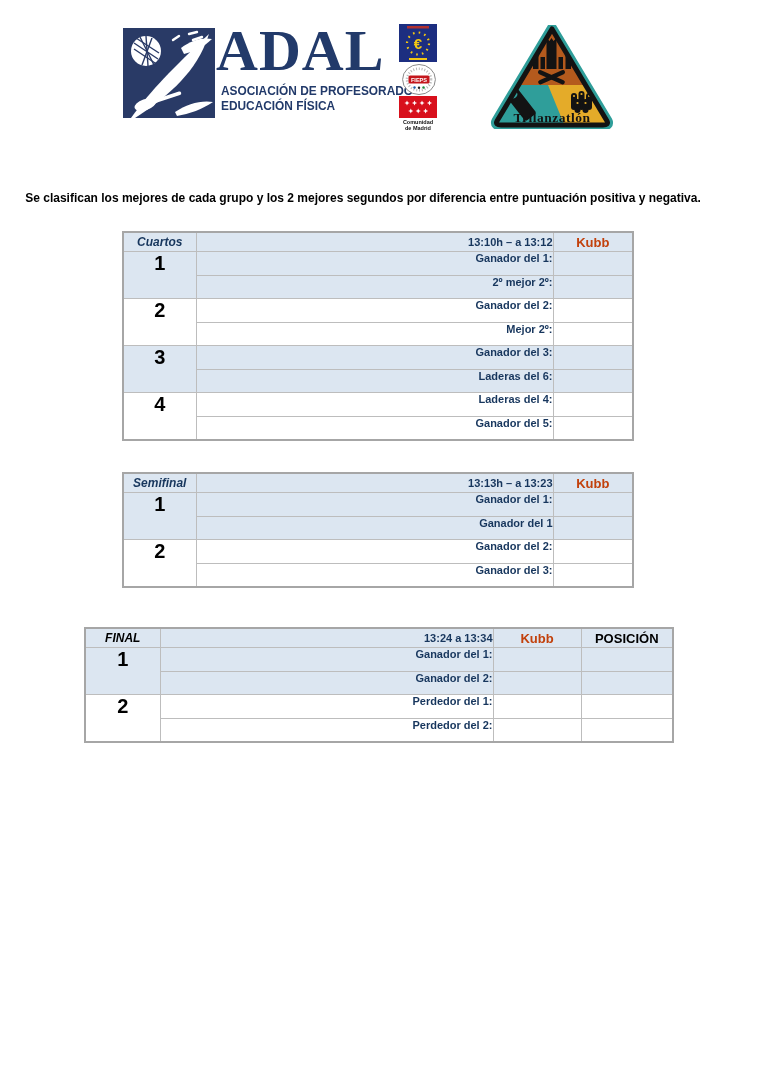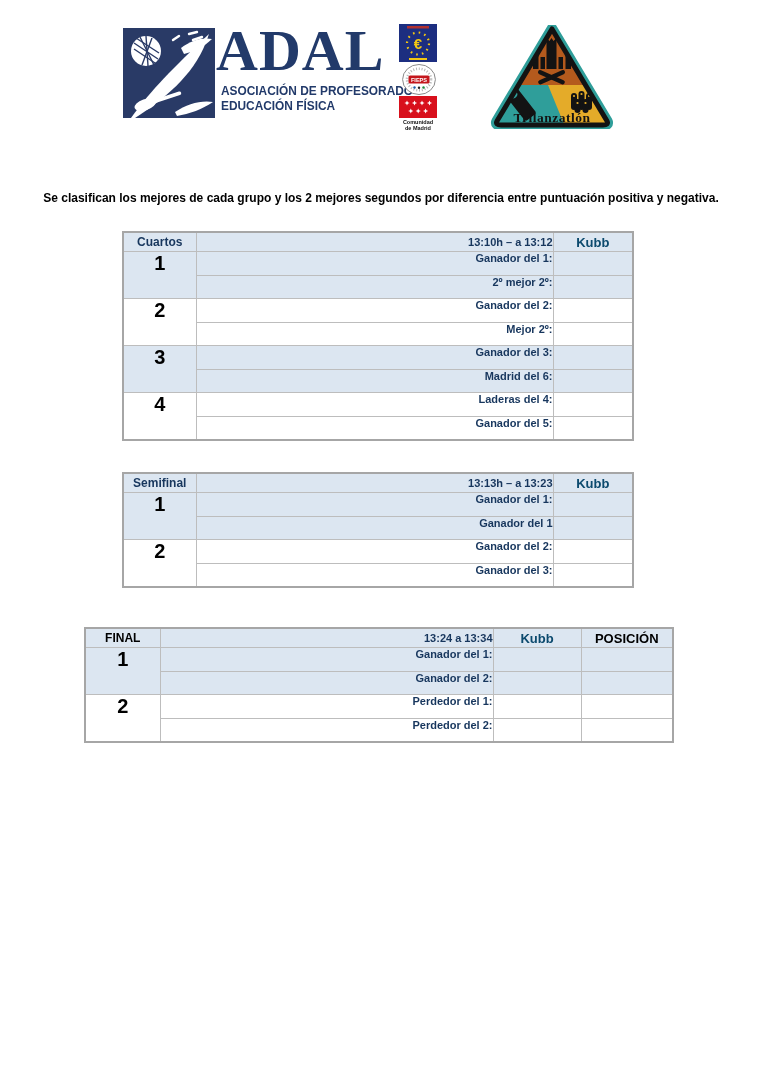--- a/index.html
+++ b/index.html
@@ -12,32 +12,32 @@
              font-size:58px;line-height:1;color:#223a6a;letter-spacing:1px;}
   .adal-sub{left:221px;color:#223a6a;font-weight:bold;font-size:13.5px;line-height:1;
             transform:scaleX(0.88);transform-origin:0 0;white-space:nowrap;}
   .adal-sub1{top:84px;} .adal-sub2{top:99px;}
   .madrid-caption{left:399px;top:119px;width:38px;text-align:center;font-weight:bold;
                   font-size:5.5px;line-height:1.15;color:#111;}
 
   
   .doc-title{left:0;top:165px;width:762px;text-align:center;font-size:19px;
              font-weight:bold;color:#000;}
-  .doc-subtitle{left:31px;top:191px;width:700px;text-align:center;font-size:12px;
+  .doc-subtitle{left:13px;top:191px;width:700px;text-align:center;font-size:12px;
                 font-weight:bold;color:#000;line-height:1.2;}
 
   
   table.sheet{border-collapse:collapse;table-layout:fixed;position:absolute;
               border:2px solid #a6a6a6;}
   table.sheet td{border:1.5px solid #bdbdbd;overflow:hidden;padding:0;}
   tr.hdr td{height:18px;background:#dce6f1;}
-  td.round{color:#17365d;font-weight:bold;font-size:12px;text-align:center;}
+  td.round{color:#17365d;font-weight:bold;font-size:12px;text-align:center;font-style:italic;}
   .final-tbl td.round{color:#000;}
   td.time{color:#17365d;font-weight:bold;font-size:11px;text-align:right;padding-right:5px;}
-  td.score-h{color:#0c4a6e;font-weight:bold;font-size:13px;text-align:center;}
+  td.score-h{color:#c2410c;font-weight:bold;font-size:13px;text-align:center;}
   td.pos-h{color:#000;font-weight:bold;font-size:13px;text-align:center;}
   tr.row td{height:22.5px;}
   tr.shade td{background:#dce6f1;}
   td.num{font-size:20px;font-weight:bold;color:#000;text-align:center;
          vertical-align:top;line-height:23px;}
   td.lbl{color:#17365d;font-weight:bold;font-size:11px;text-align:right;
          padding:2px 0 0 6px;vertical-align:top;}
   td.gap{border-left:4px double #bdbdbd;}
 </style>
 </head>
@@ -185,21 +185,21 @@
     <tr class="row">
       <td class="lbl gap">Mejor 2º:</td>
       <td class="gap"></td>
     </tr>
     <tr class="row shade">
       <td class="num" rowspan="2">3</td>
       <td class="lbl gap">Ganador del 3:</td>
       <td class="gap"></td>
     </tr>
     <tr class="row shade">
-      <td class="lbl gap">Madrid del 6:</td>
+      <td class="lbl gap">Laderas del 6:</td>
       <td class="gap"></td>
     </tr>
     <tr class="row">
       <td class="num" rowspan="2">4</td>
       <td class="lbl gap">Laderas del 4:</td>
       <td class="gap"></td>
     </tr>
     <tr class="row">
       <td class="lbl gap">Ganador del 5:</td>
       <td class="gap"></td>

